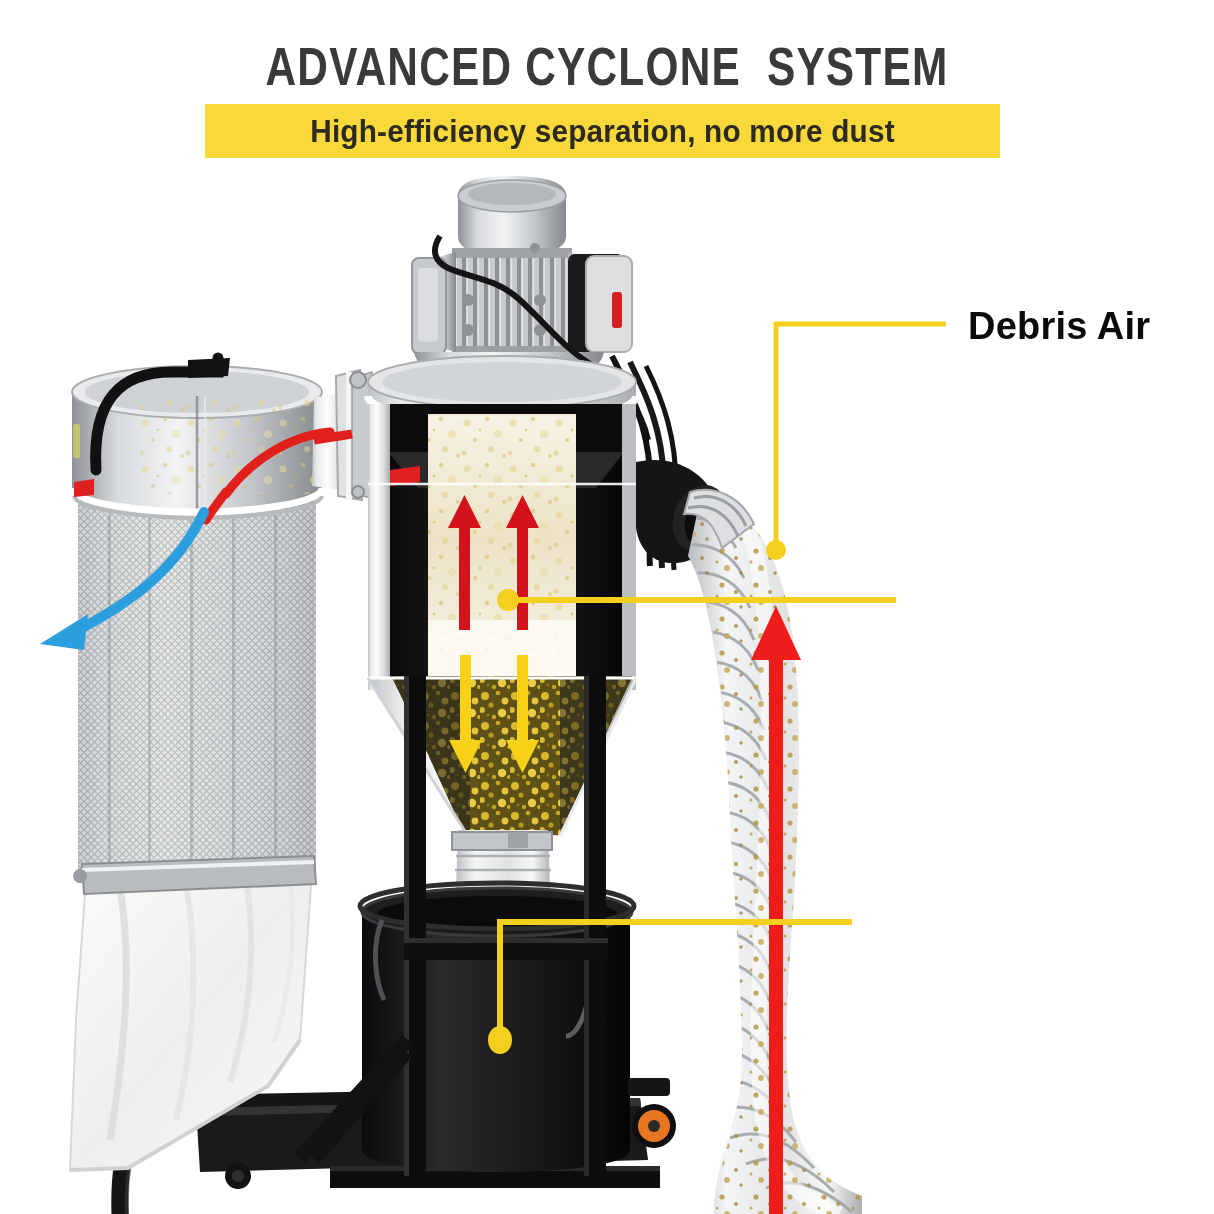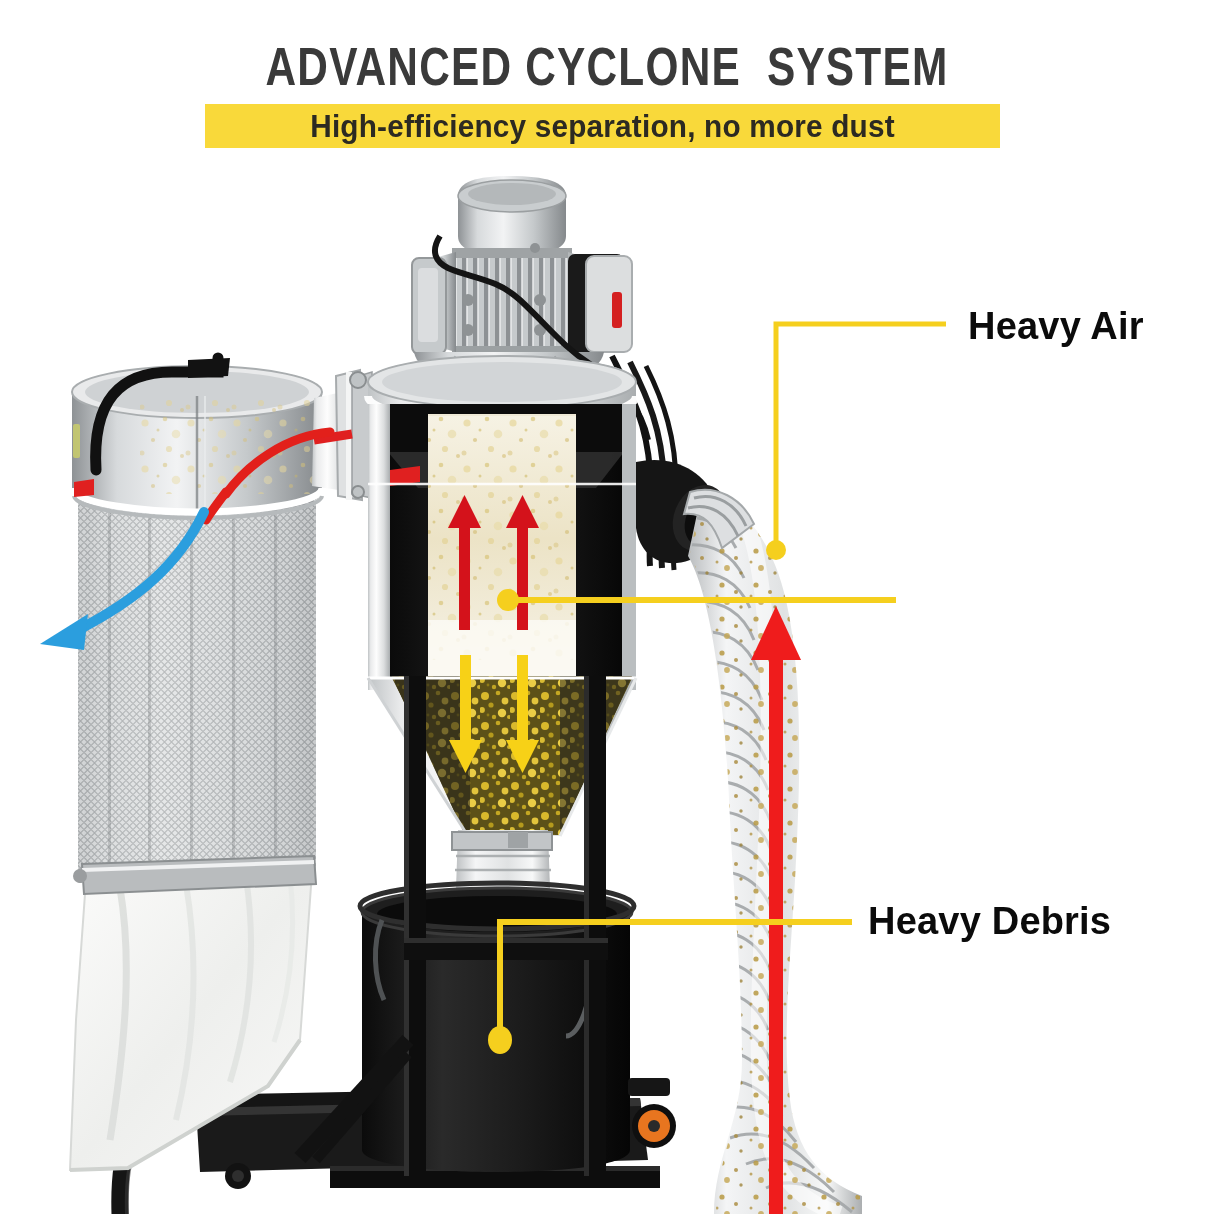--- a/index.html
+++ b/index.html
@@ -25,21 +25,21 @@
     font-size: 53px;
     letter-spacing: 1.5px;
     color: #3a3a3a;
     transform: scaleX(0.80);
     transform-origin: 50% 50%;
     white-space: pre;
   }
   .banner {
     position: absolute;
     left: 205px; top: 104px;
-    width: 795px; height: 44px;
+    width: 795px; height: 54px;
     background: #f9d93a;
   }
   .banner-text {
     position: absolute;
     left: 0; top: 0; width: 100%; height: 100%;
     display: flex; align-items: center; justify-content: center;
     font-family: "Liberation Sans Narrow", "Liberation Sans", sans-serif;
     font-weight: 700;
     font-size: 32px;
     color: #2c2a22;
@@ -511,16 +511,15 @@
       <ellipse cx="500" cy="1040" rx="12" ry="14" fill="#f5cf1e"></ellipse>
     </g>
   </svg>
 
   <div class="title">ADVANCED CYCLONE  SYSTEM</div>
 
   <div class="banner">
     <div class="banner-text">High-efficiency separation, no more dust</div>
   </div>
 
-  <div class="callout" id="lbl-dirty">Heavy Air</div>
-  <div class="callout" id="lbl-heavy">Heavy Debris</div>
+  <div class="callout" id="lbl-dirty">Debris Air</div>
 
 </div>
 
 </body></html>

